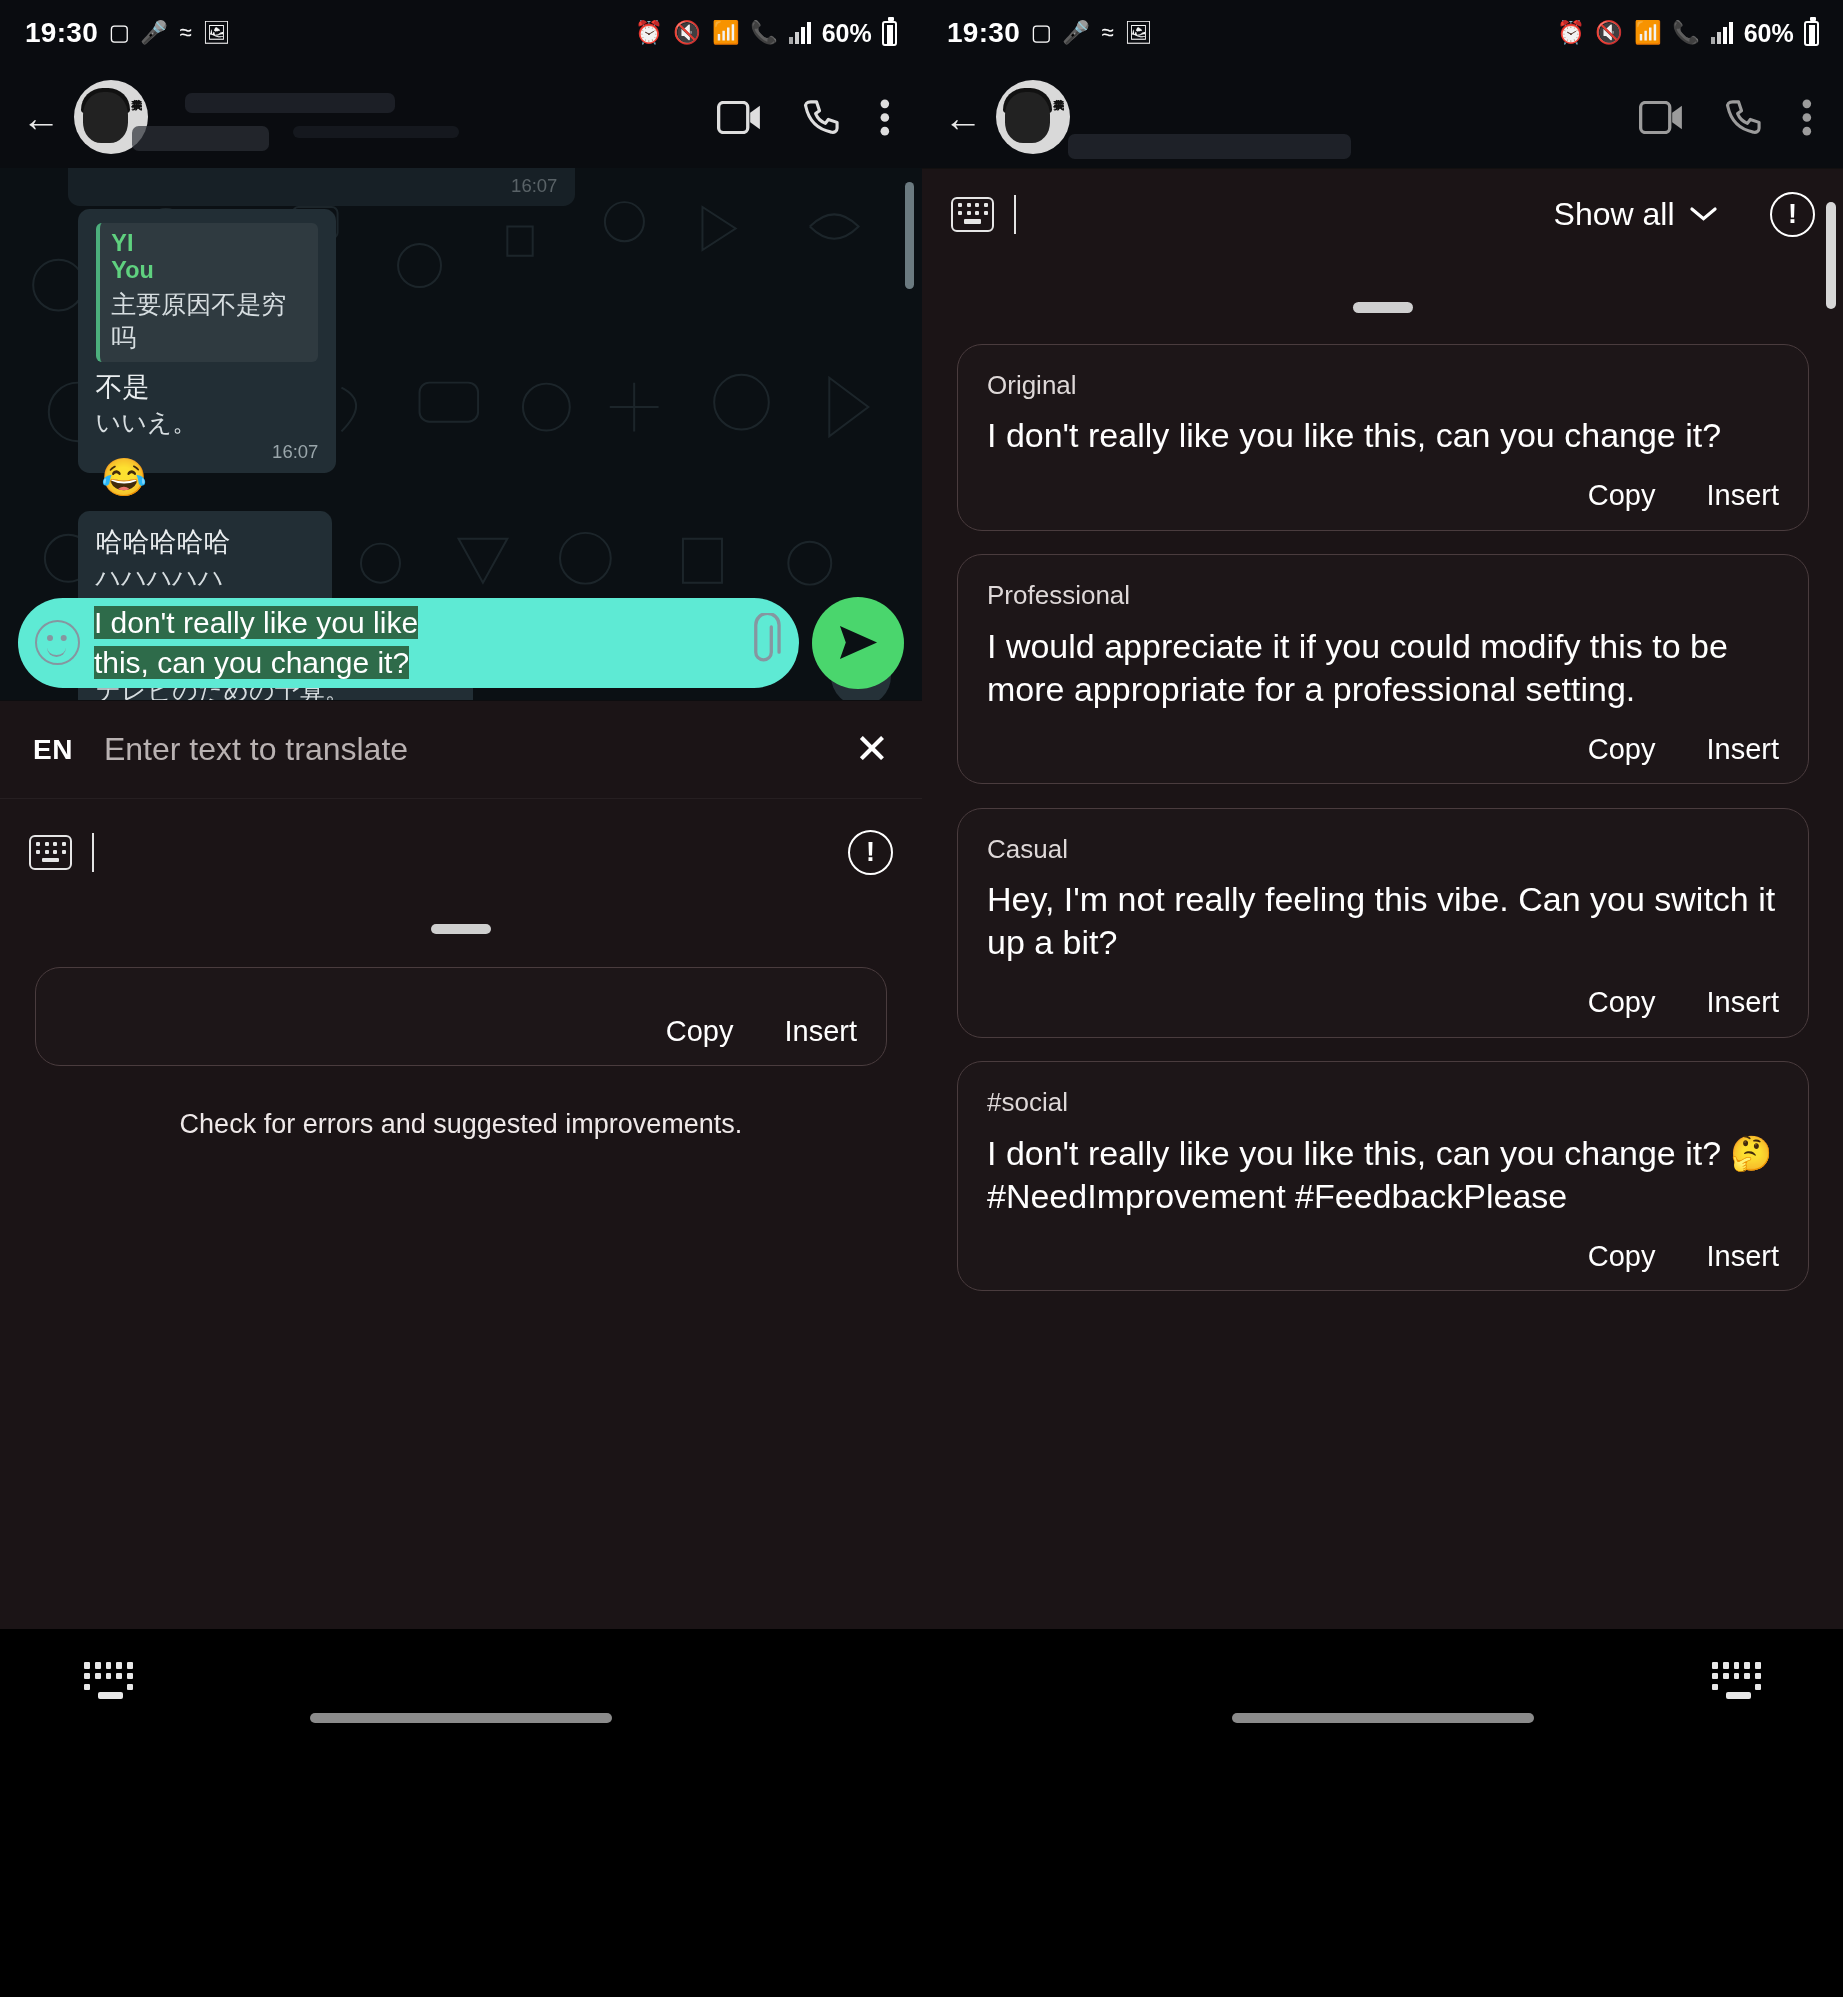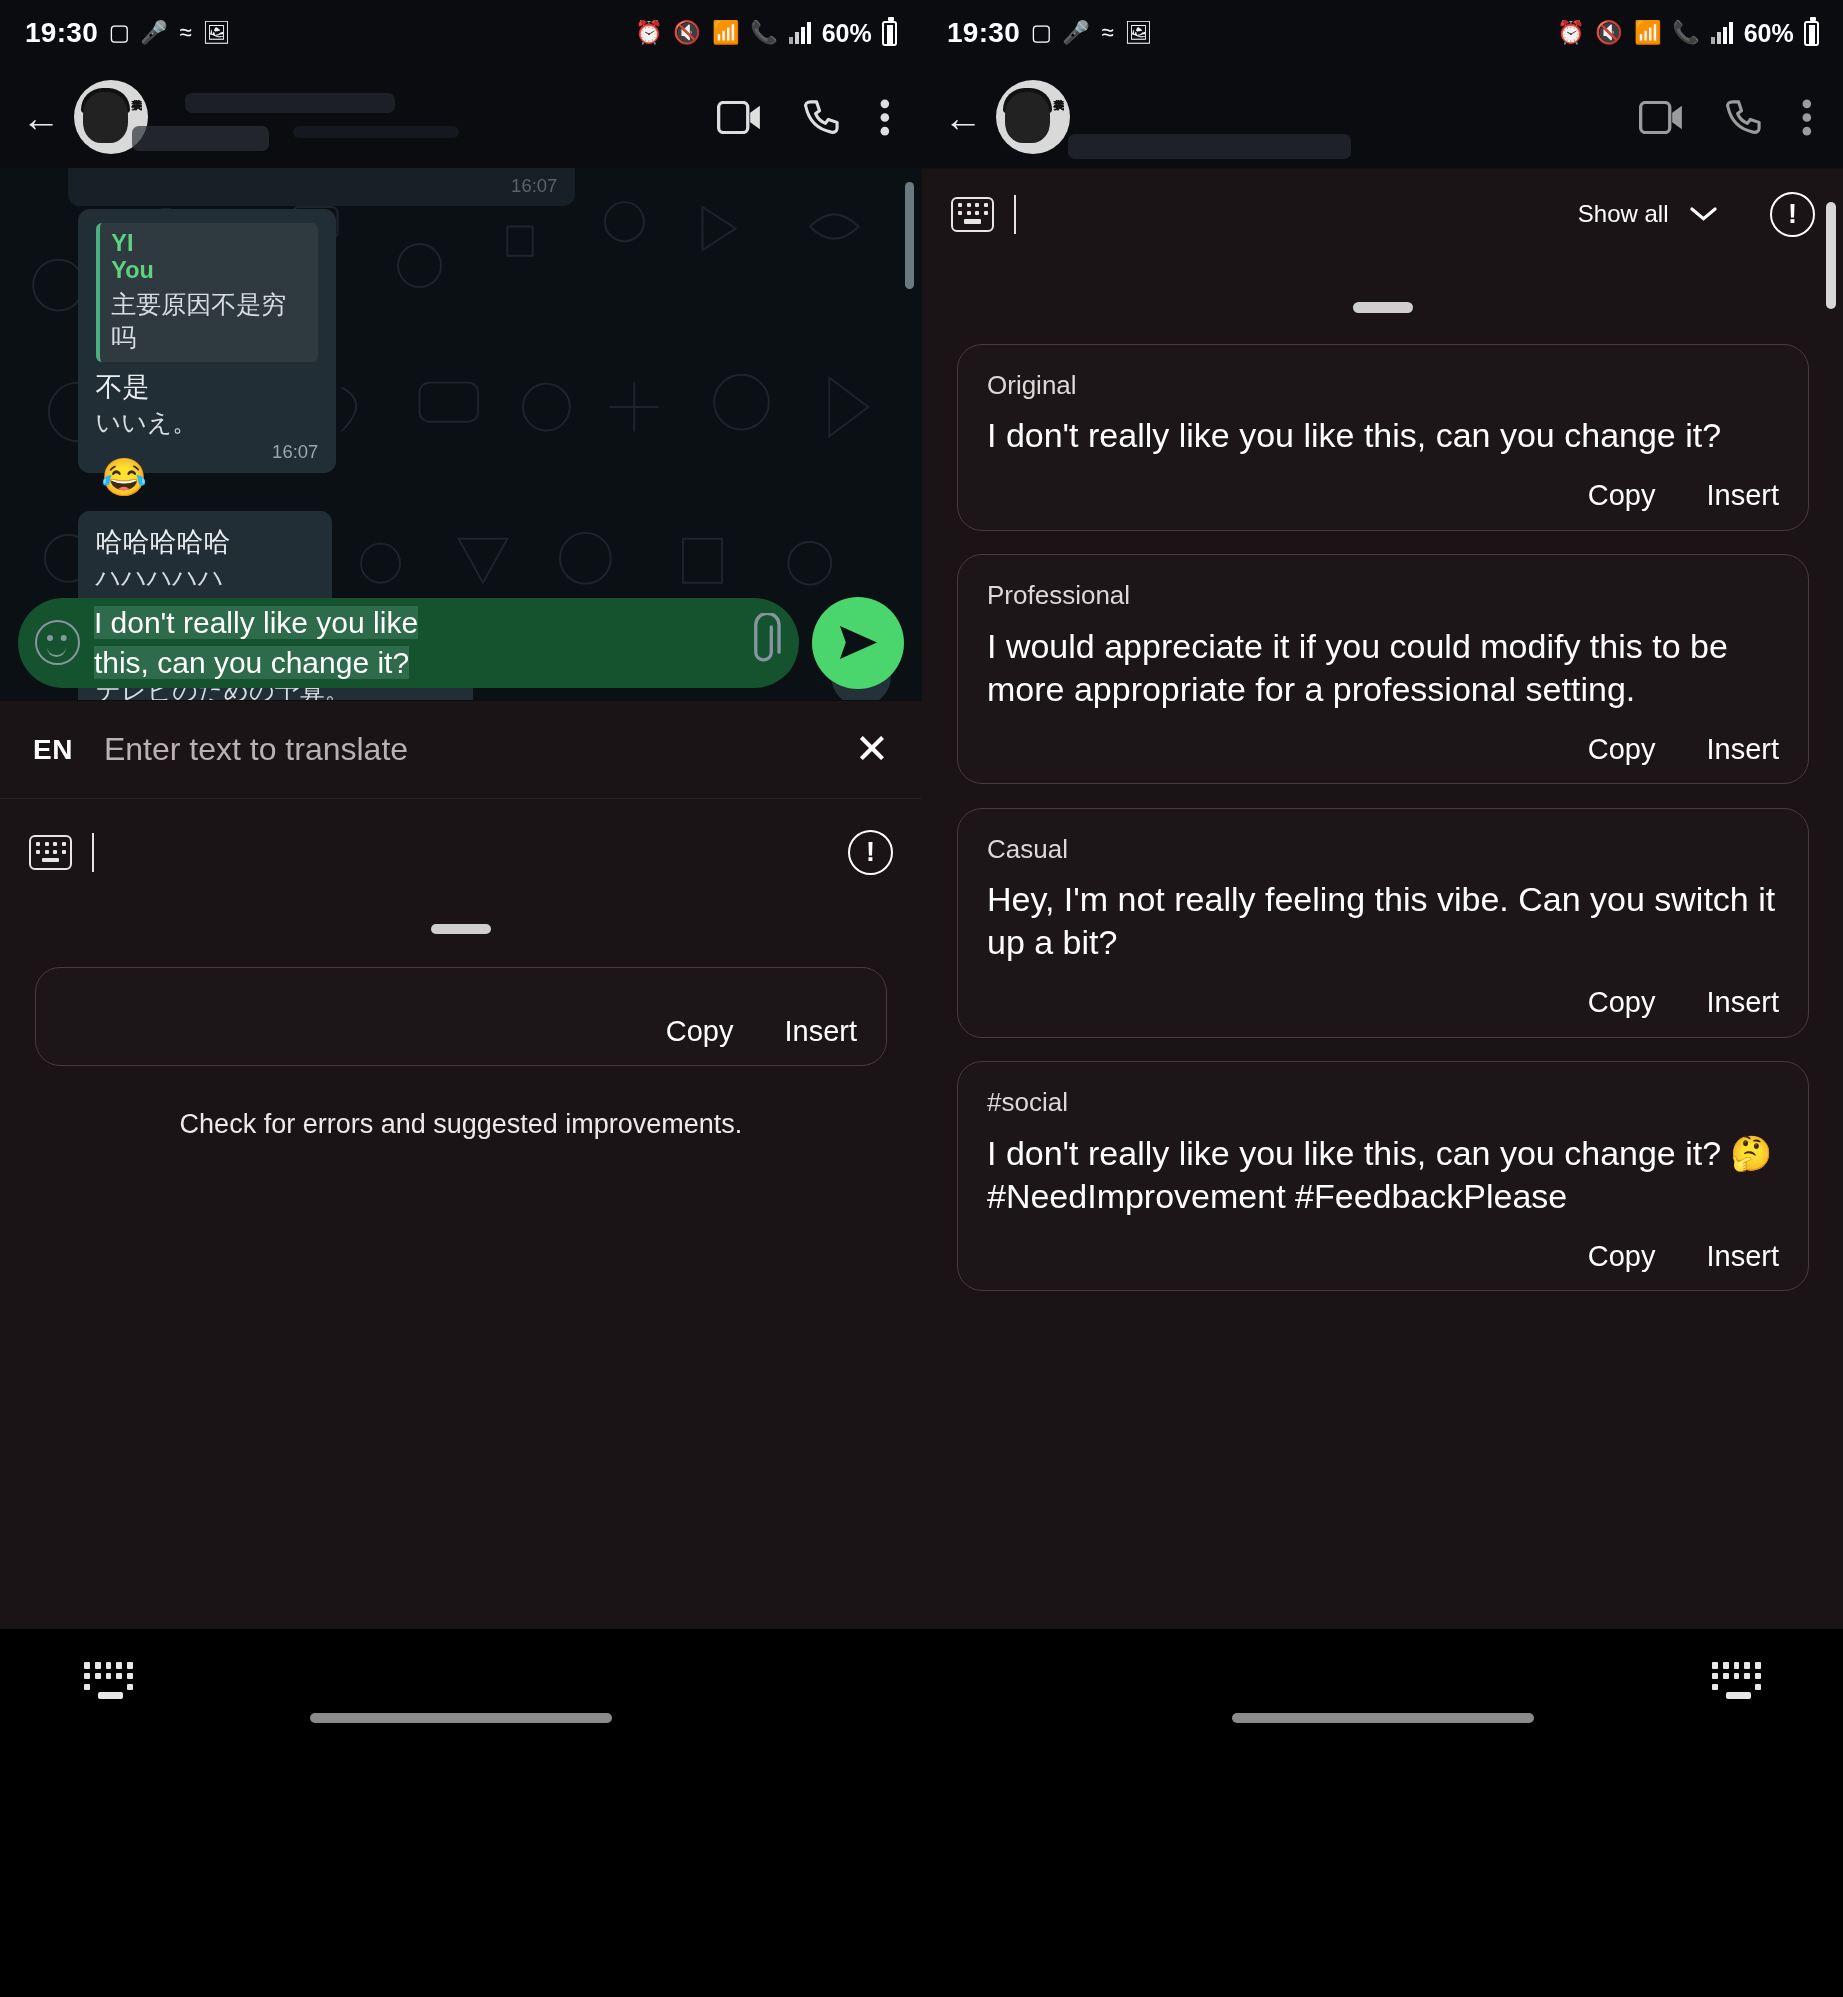--- a/index.html
+++ b/index.html
@@ -59,42 +59,42 @@
   .reaction { position:absolute; font-size:37px; }
   .scroll-fab { position:absolute; right:31px; width:60px;height:60px;border-radius:50%;
                 background:#253138; display:flex;align-items:center;justify-content:center;
                 color:#aebac1; font-size:25px; }
   .chat-scrollbar { position:absolute; right:7.8px; top:13.7px; width:8.8px; height:107px;
                     background:#6b7a80; border-radius:4.9px; }
 
   
   .input-row { position:absolute; left:0; right:0; bottom:0; height:115px;
                display:flex; align-items:center; gap:13.7px; padding:0 17.6px; }
-  .input-pill { flex:1; height:90px; background:#14532d; border-radius:45px;
+  .input-pill { flex:1; height:90px; background:#5eead4; border-radius:45px;
                 display:flex; align-items:center; padding:0 17.6px; gap:13.7px; overflow:hidden;}
   .emoji-btn { width:45px;height:45px;border-radius:50%;border:2.9px solid #8696a0; flex:none;
                position:relative;}
   .emoji-btn:before{content:"";position:absolute;left:9.8px;top:12.7px;width:5.9px;height:5.9px;background:#8696a0;border-radius:50%;
                     box-shadow:13.7px 0 0 #8696a0;}
   .emoji-btn:after{content:"";position:absolute;left:9.8px;top:24.4px;width:19.5px;height:8.8px;
                    border-bottom:2.9px solid #8696a0;border-radius:0 0 9.8px 9.8px;}
   .sel-text { font-size:30px; line-height:1.32; color:#fff; }
   .sel-text span { background:#2e6b4a; }
   .clip { color:#8696a0; flex:none; }
   .send-btn { width:92px;height:92px;border-radius:50%;background:#4ad66d;
               display:flex;align-items:center;justify-content:center;flex:none;}
 
   
   .assist { background:#1b1416; position:relative; }
   .assist-head { height:90px; display:flex; align-items:center; padding:0 29px; gap:19.5px; }
   .kb-ico { width:43px; height:35px; border:2.9px solid #e6e6e6; border-radius:5.9px; position:relative; flex:none;}
   .kb-ico i { position:absolute; background:#e6e6e6; width:3.9px; height:3.9px; border-radius:1px;}
   .caret { width:2.9px; height:39px; background:#e3e3e3; }
   .assist-head .spacer { flex:1; }
-  .showall { color:#fff; font-size:24px; display:flex; align-items:center; gap:20px; }
+  .showall { color:#fff; font-size:32px; display:flex; align-items:center; gap:14px; }
   .info-ico { width:45px;height:45px;border-radius:50%;border:2.9px solid #fff;color:#fff;
               display:flex;align-items:center;justify-content:center;font-size:27px;font-weight:700;flex:none;}
   .grabber { width:60px;height:10.7px;border-radius:5.9px;background:#cfcfcf;margin:17.6px auto 0;}
 
   .card { border:1.6px solid #4a3c3e; border-radius:25px; margin:23.4px 35px 0 35px;
           padding:25px 29px 17.6px 29px; background:#1d1618; }
   .card-label { font-size:26px; color:#ded8d8; margin-bottom:13.7px; }
   .card-text { font-size:34px; line-height:1.27; color:#fff; }
   .card-actions { display:flex; justify-content:flex-end; gap:51px; margin-top:21.5px; }
   .card-actions span { font-size:29px; color:#fff; }

